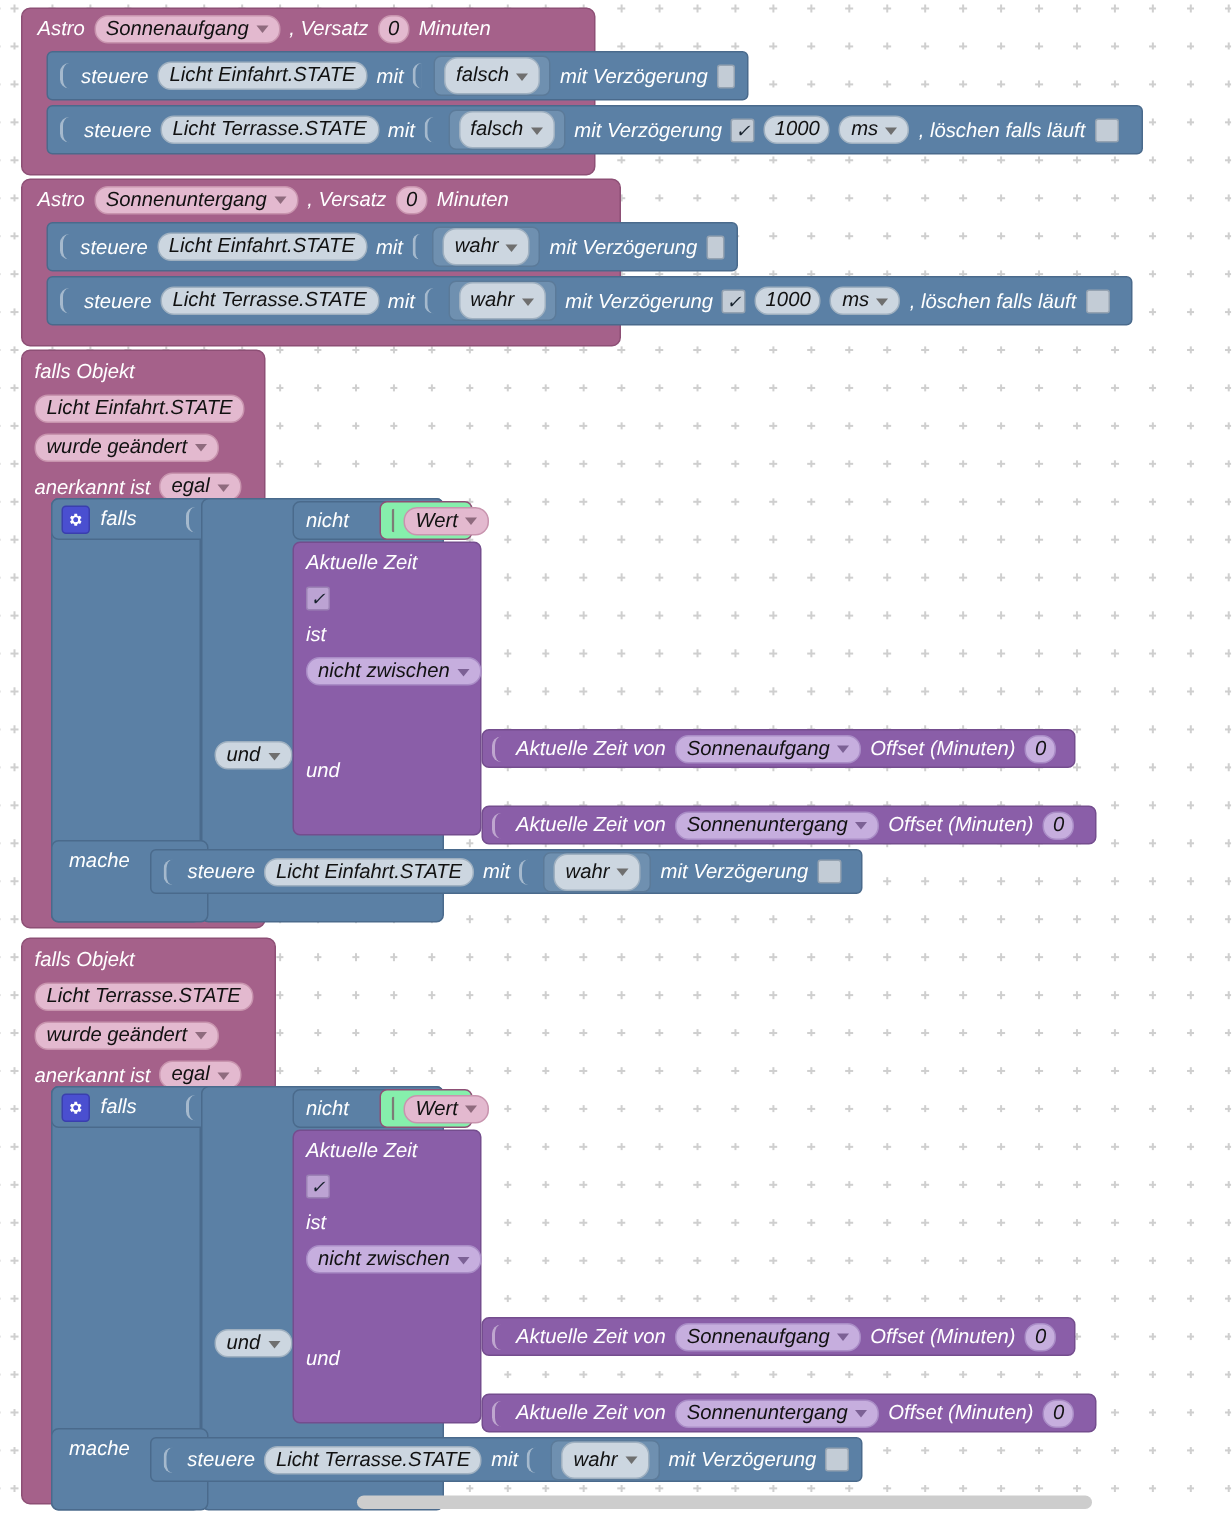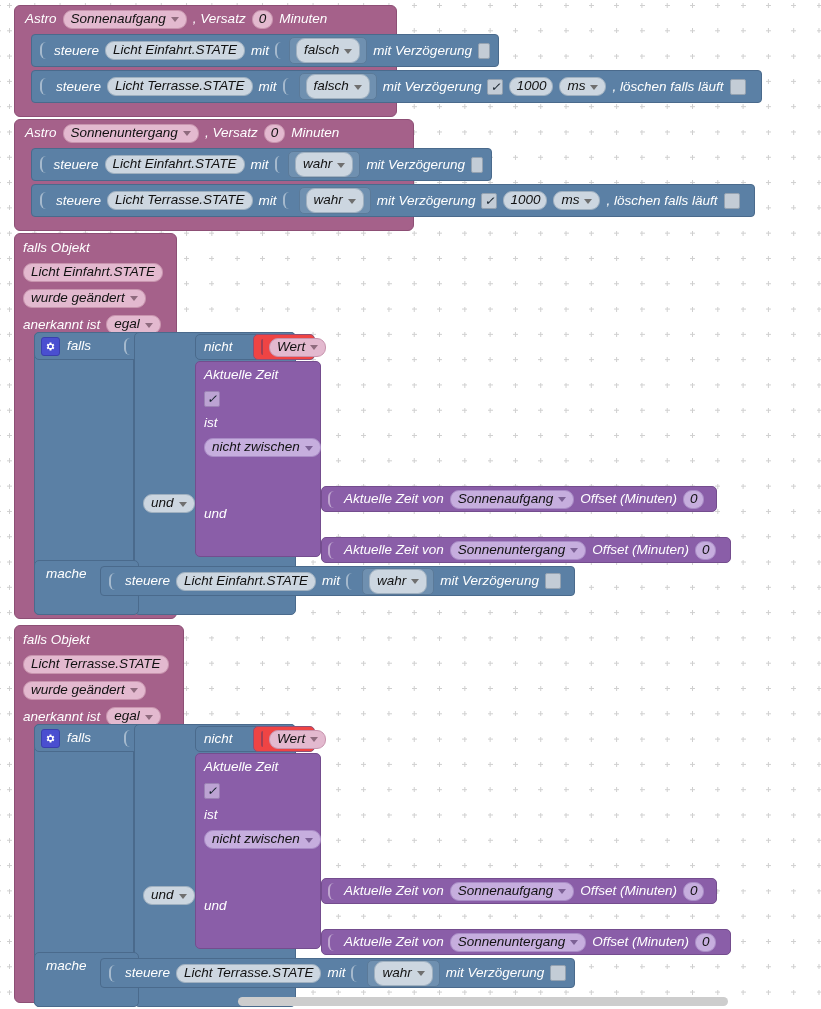--- a/index.html
+++ b/index.html
@@ -60,21 +60,21 @@
   }
   .stmt { 
     background: #5B80A5;
     border: 1px solid #4a6a8c;
     text-align: center;
   }
   .logic { 
     background: #8A5EA8;
     border: 1px solid #744d8e;
   }
-  .val-mauve { background: #ef4444; border: 1px solid #8d4f75; }
+  .val-mauve { background: #86efac; border: 1px solid #8d4f75; }
 
   .row {
     display: flex;
     align-items: center;
     height: 100%;
     gap: 6px;
     padding: 0 8px;
   }
   .lbl { color: #ffffff; font-size: 13.5px; }
 

